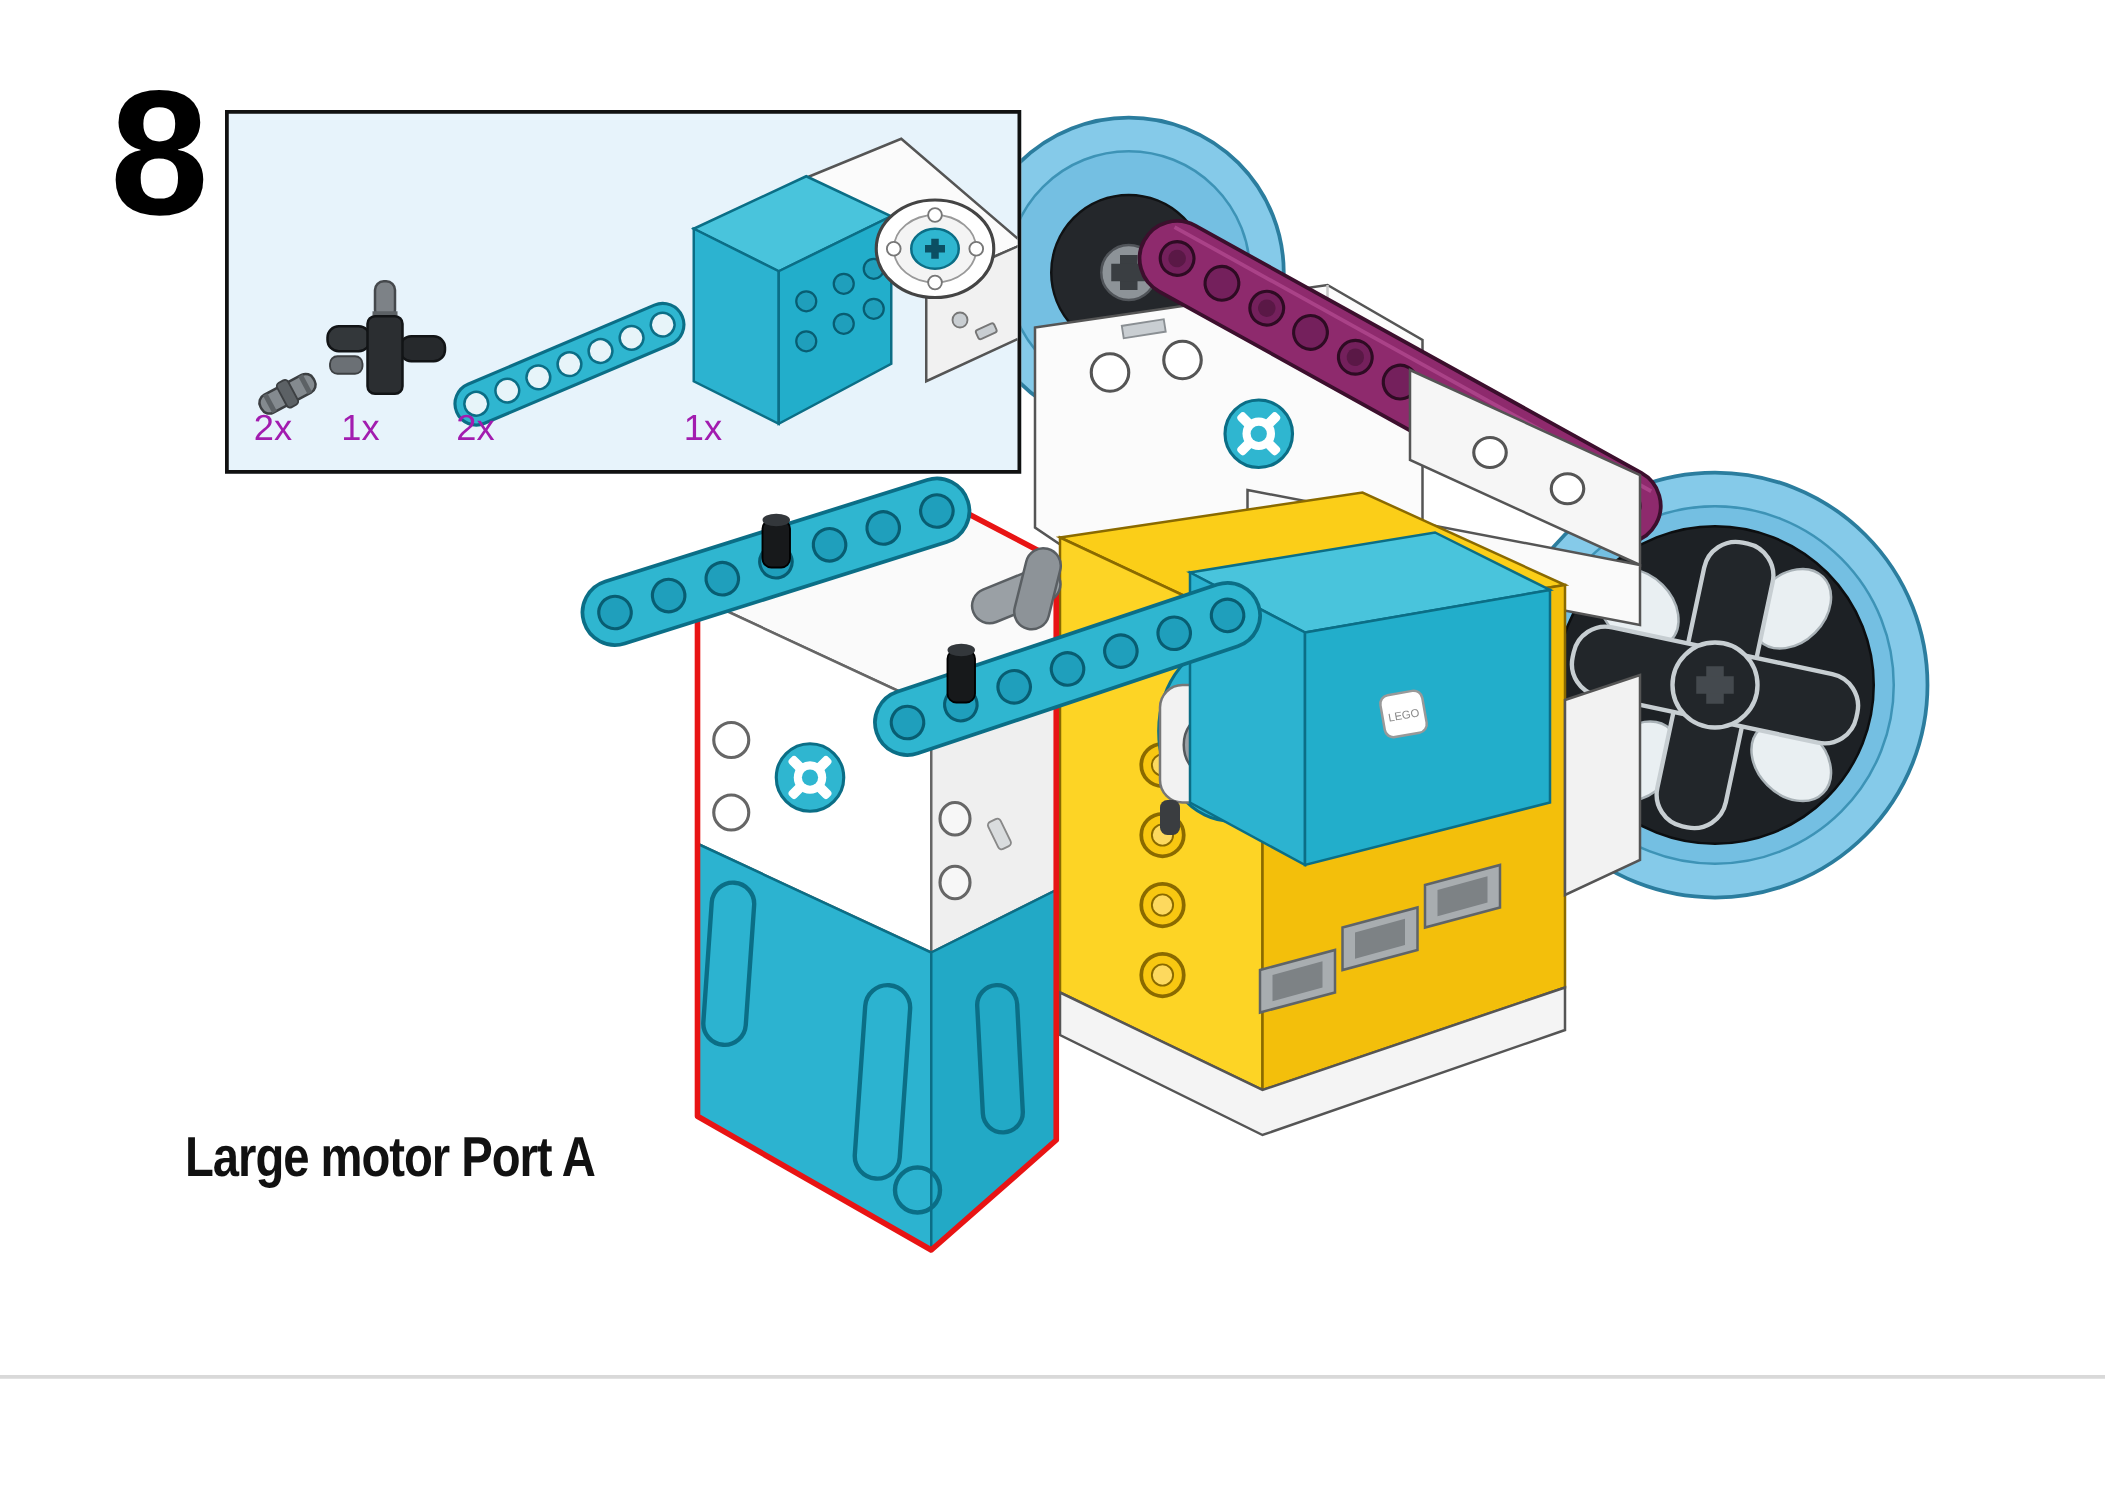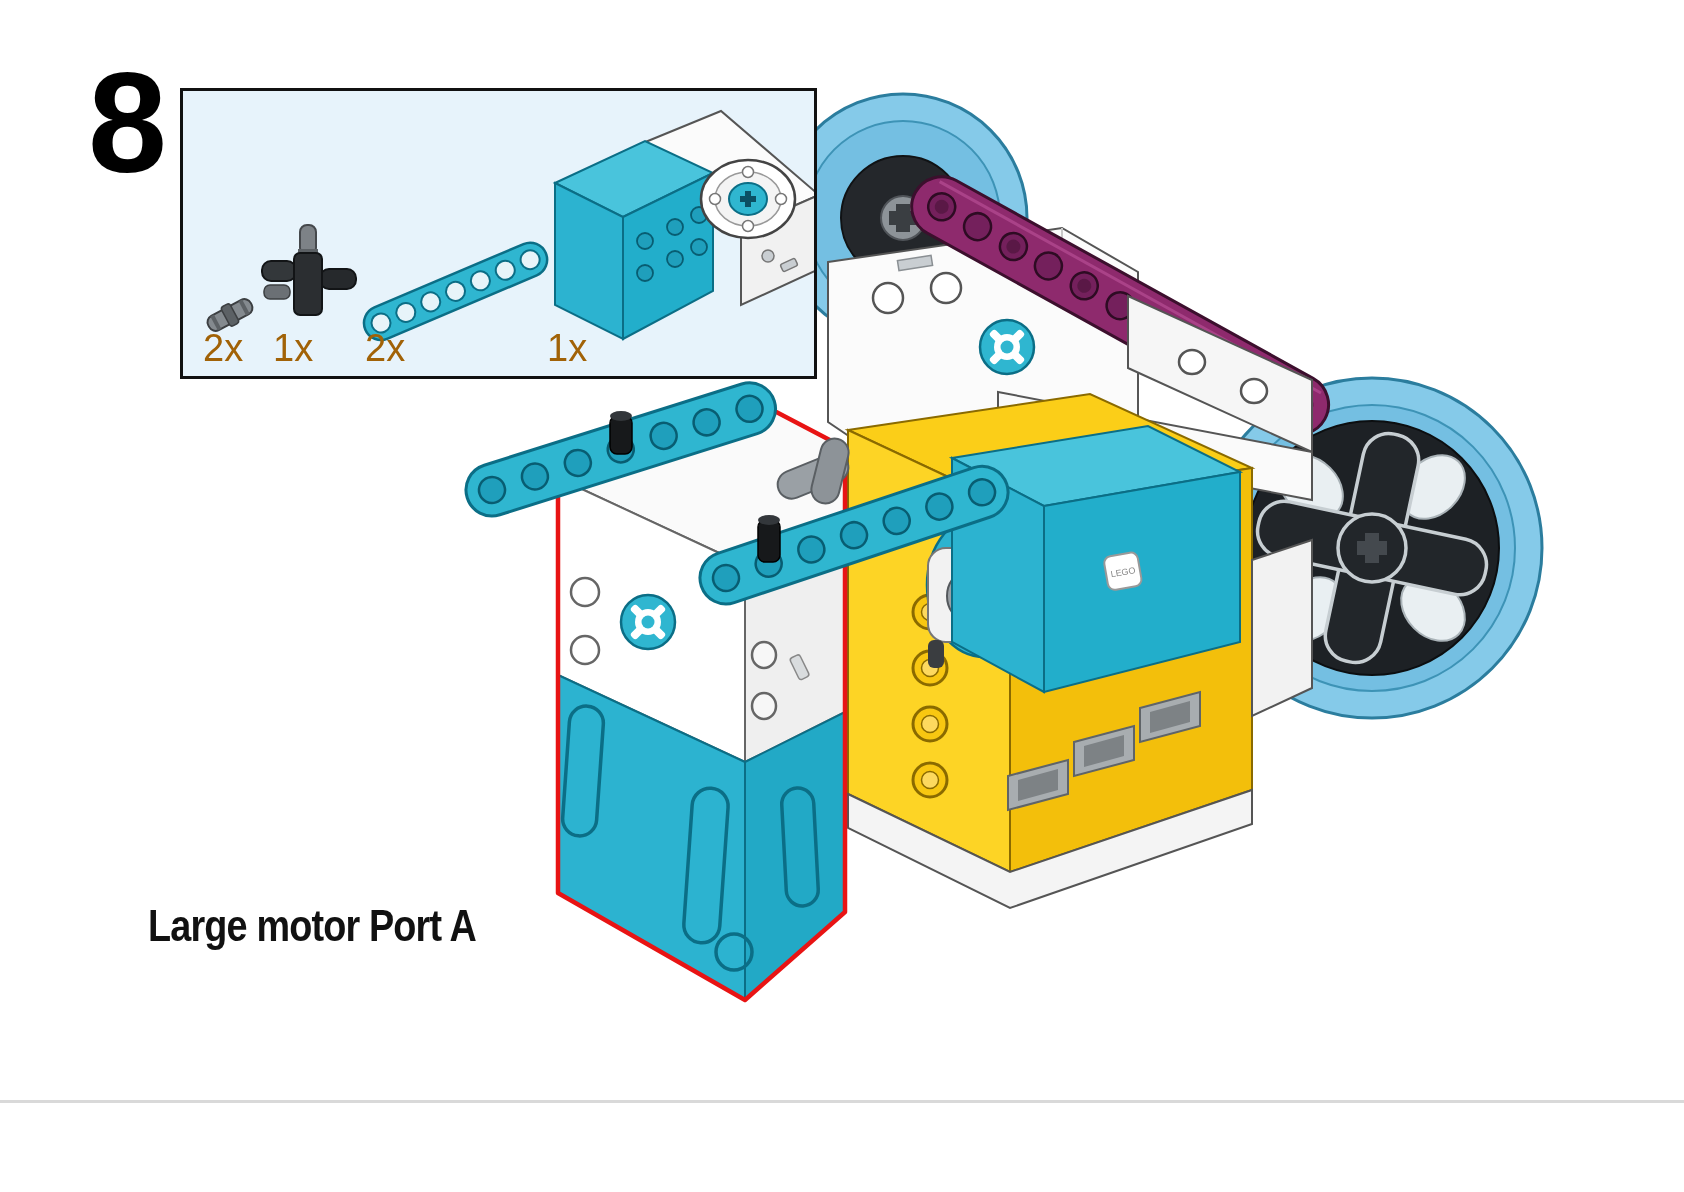--- a/index.html
+++ b/index.html
@@ -18,21 +18,21 @@
     font-size:142px;font-weight:bold;color:#000;line-height:1;
     letter-spacing:-2px;
   }
   .parts-box{
     position:absolute;left:180px;top:88px;width:637px;height:291px;z-index:2;
     background:#e7f3fb;border:3px solid #111;box-sizing:border-box;
   }
   .parts-icons{position:absolute;left:0;top:0;width:631px;height:285px;}
   .qty{
     position:absolute;top:236px;z-index:3;
-    font-size:38px;color:#a16207;font-weight:normal;
+    font-size:29px;color:#a21caf;font-weight:normal;
   }
   .q1{left:20px;} .q2{left:90px;} .q3{left:182px;} .q4{left:364px;}
   .caption{
     position:absolute;left:148px;top:900px;z-index:3;
     font-size:45px;font-weight:bold;color:#111;
     transform:scaleX(0.84);transform-origin:left center;
     letter-spacing:-1px;white-space:nowrap;
   }
   .bottom-rule{
     position:absolute;left:0;top:1100px;width:1684px;height:3px;

